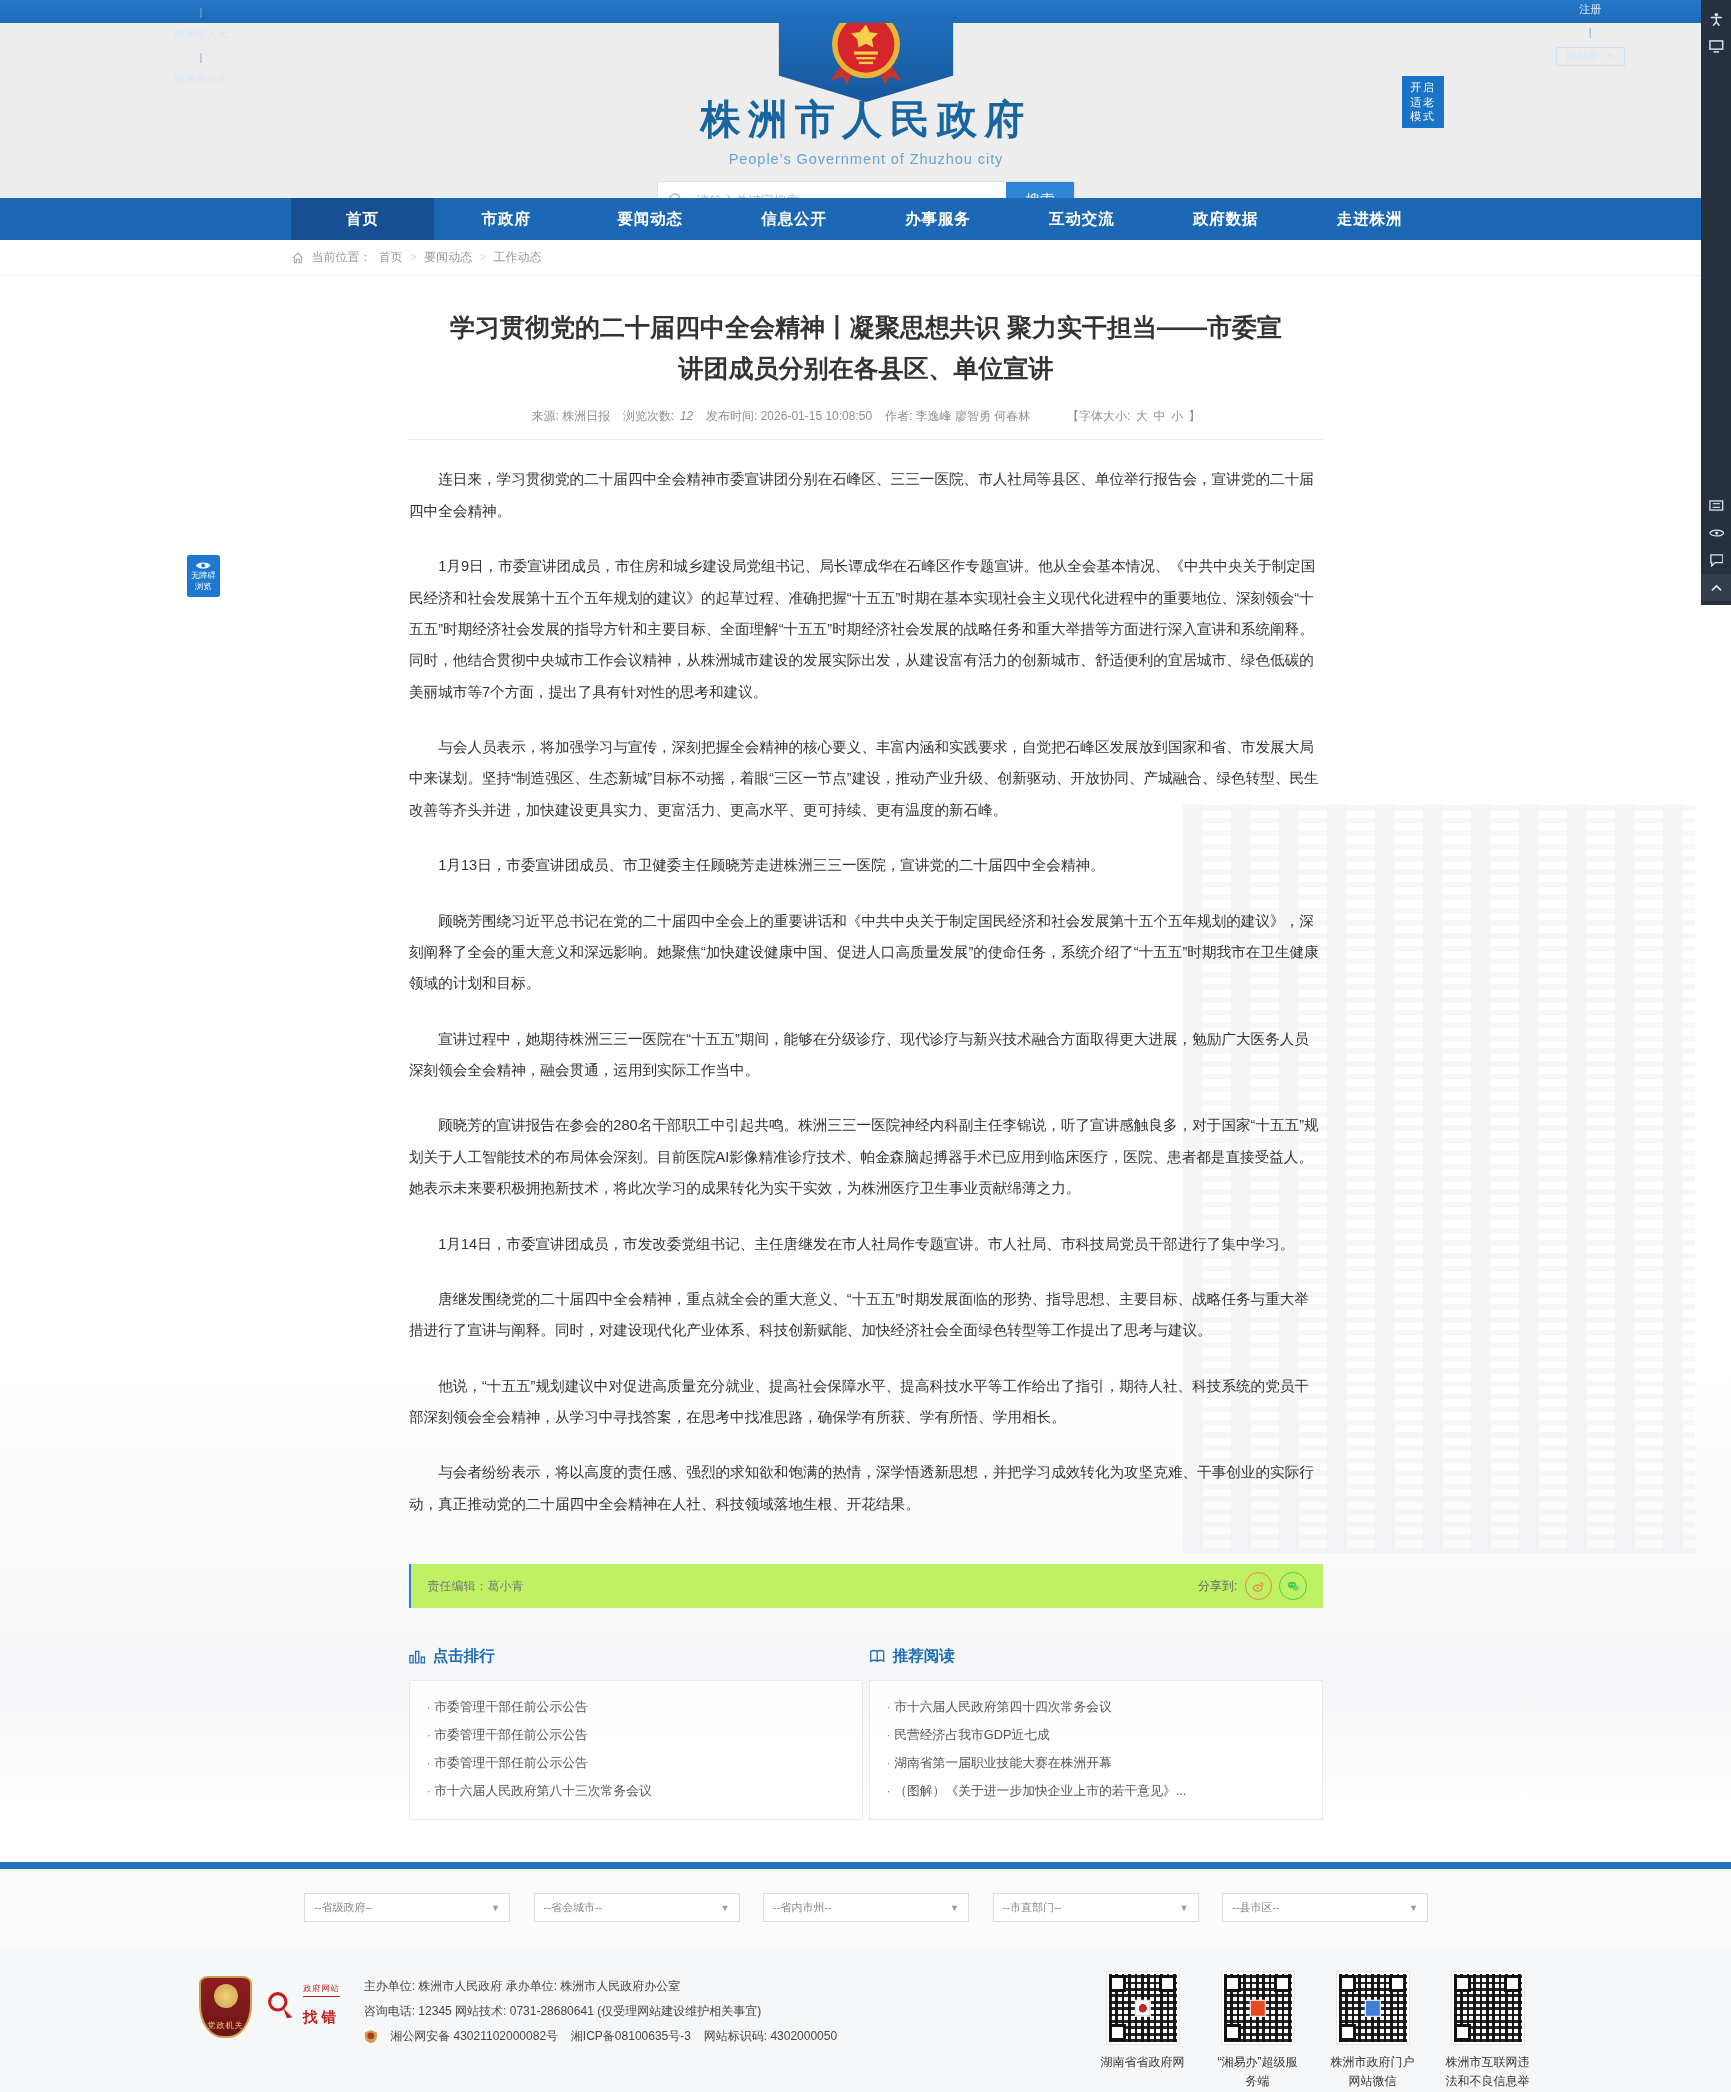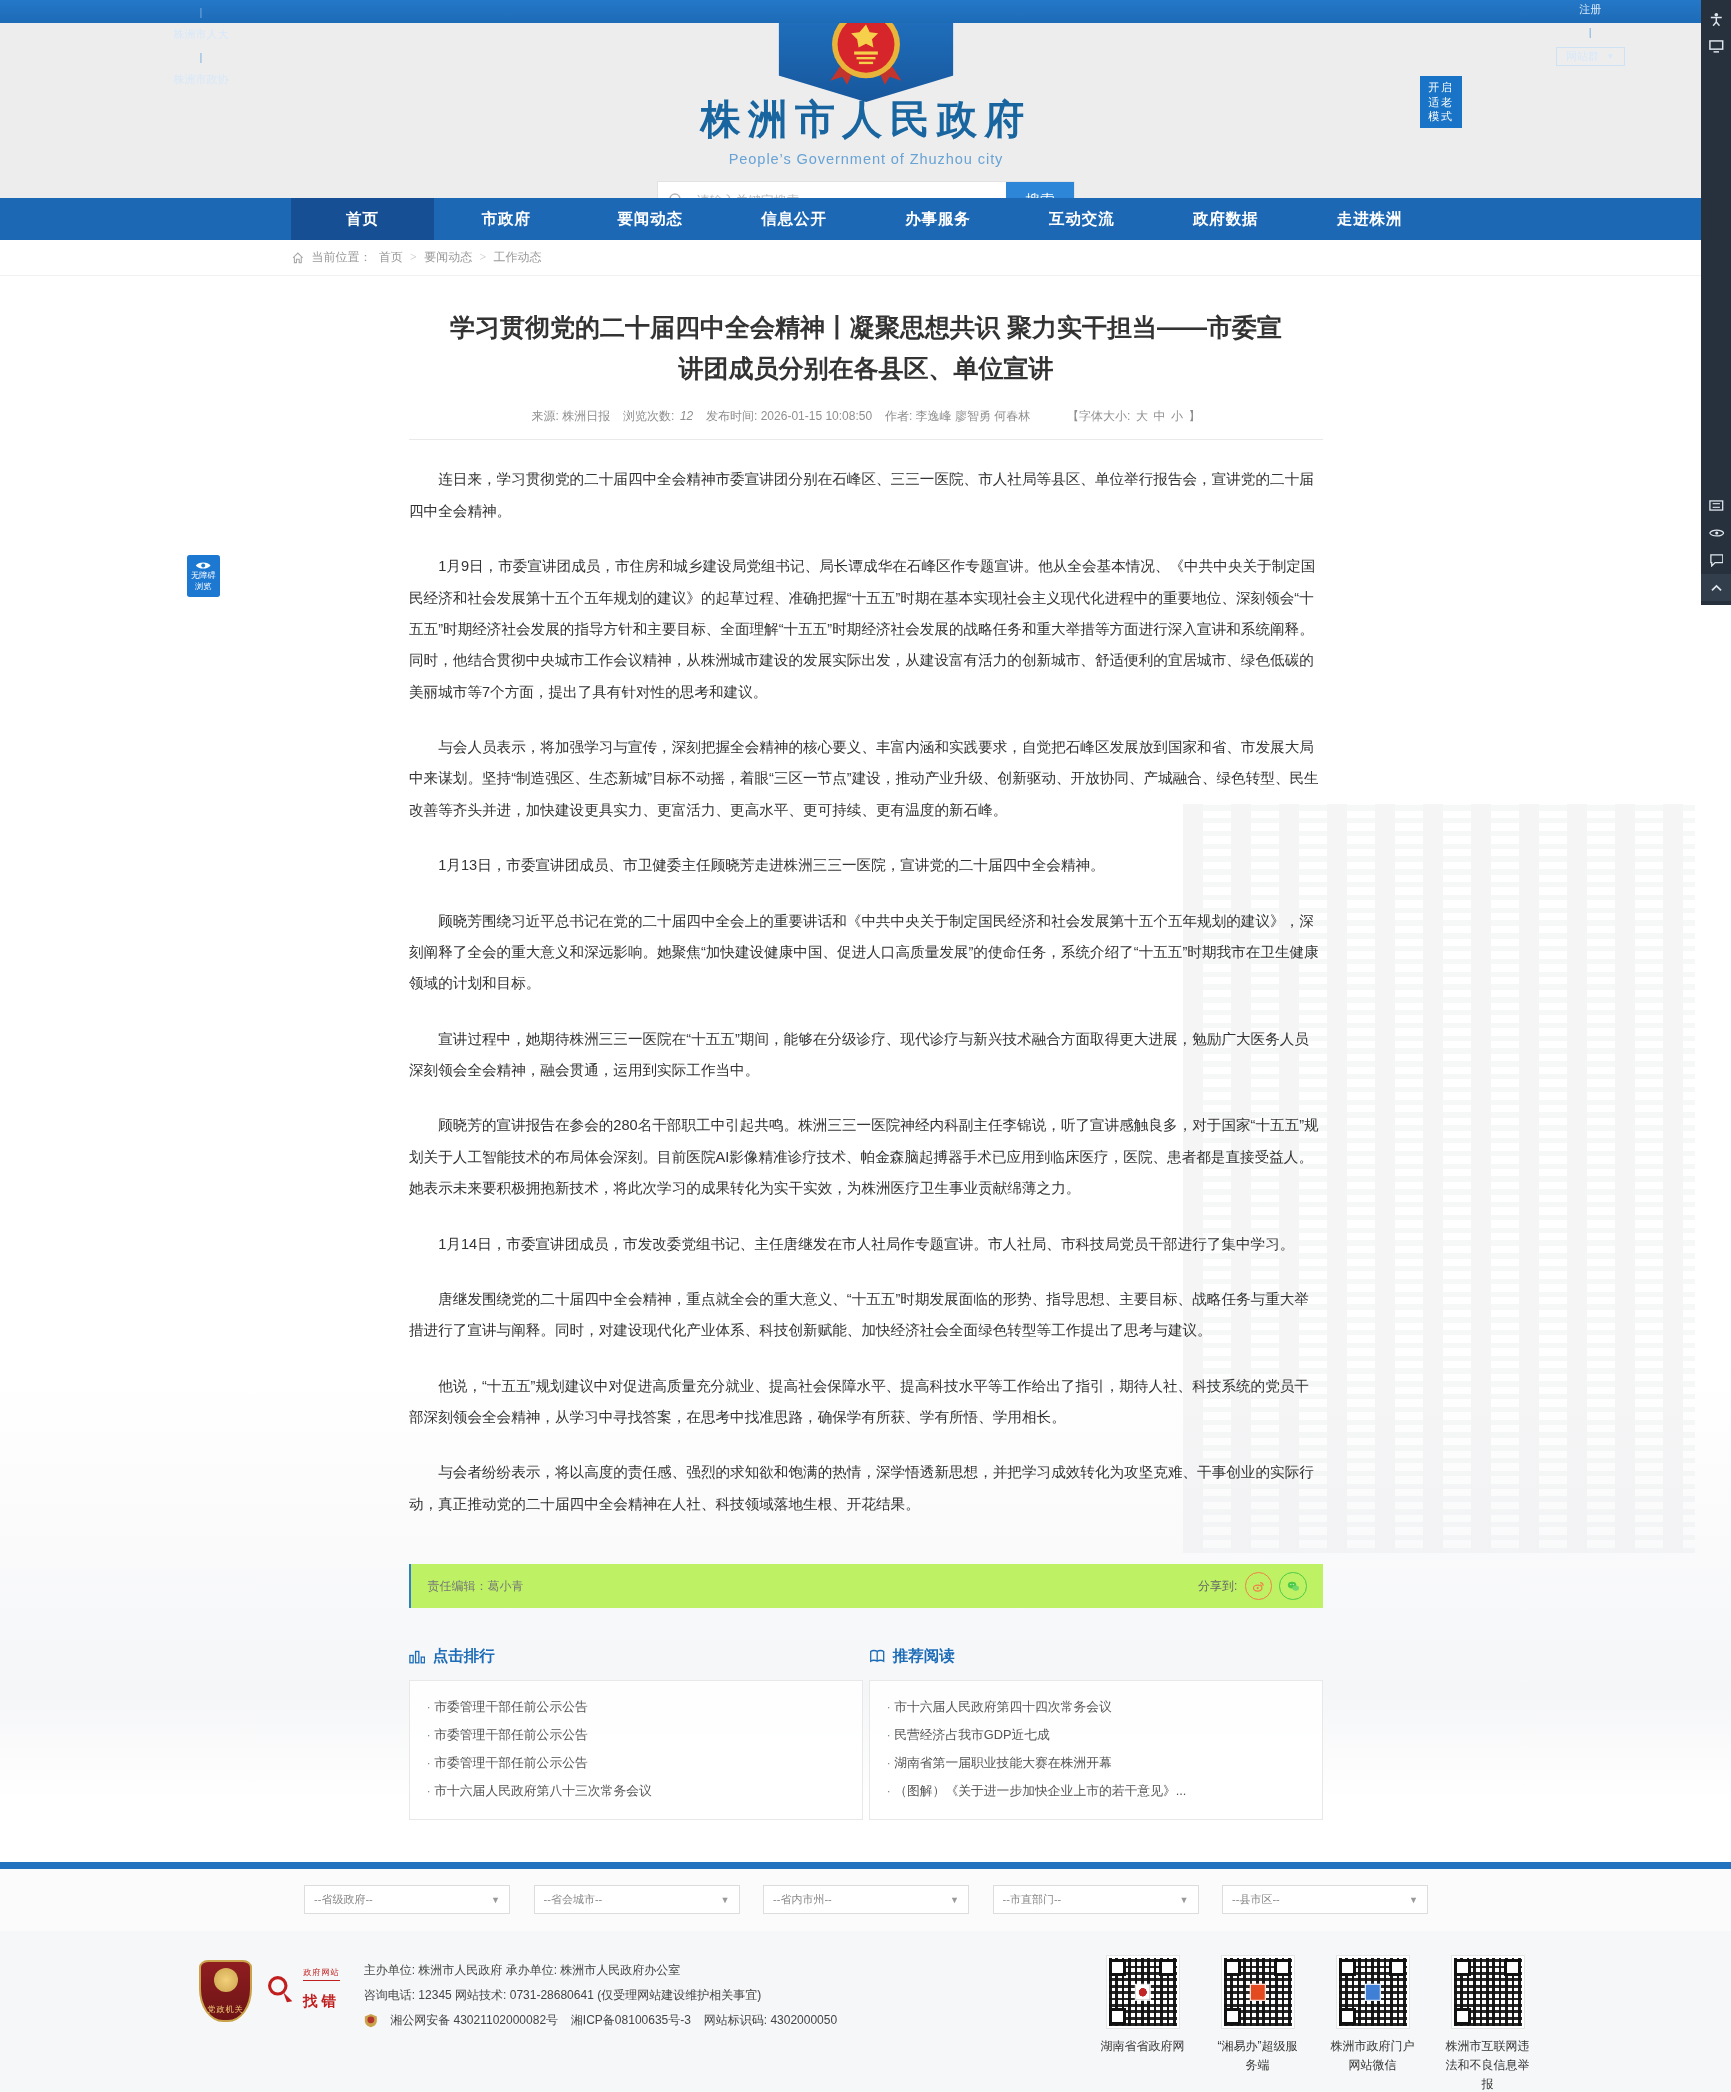--- a/index.html
+++ b/index.html
@@ -27,21 +27,21 @@
   .emblem-ribbon{position:absolute;left:50%;top:-23px;transform:translateX(-50%);width:175px;height:102px;
     background:linear-gradient(#2174c4,#17579c);clip-path:polygon(0 0,100% 0,100% 74%,50% 100%,0 74%);}
   .emblem{position:absolute;left:50%;top:-14.6px;transform:translateX(-50%);}
   .site-title{padding-top:69px;text-align:center;font-size:40px;font-weight:bold;color:#18659f;letter-spacing:7.3px;}
   .site-sub{text-align:center;font-size:14.6px;color:#68a3d4;letter-spacing:0.9px;margin-top:3.7px;}
   .searchbar{width:418px;height:38px;margin:14.6px auto 0;display:flex;background:#fff;border:0.9px solid #e2e2e2;box-sizing:border-box;}
   .s-icon{width:37px;display:flex;align-items:center;justify-content:center;}
   .s-input{flex:1;border:none;outline:none;font-size:12.8px;color:#333;background:transparent;}
   .s-input::placeholder{color:#bdbdbd;}
   .s-btn{width:68px;border:none;background:#2e86d8;color:#fff;font-size:14.6px;cursor:pointer;font-family:inherit;}
-  .elder{position:absolute;right:270px;top:53px;width:42px;background:#1973c6;color:#fff;border:none;font-size:11px;
+  .elder{position:absolute;right:288px;top:53px;width:42px;background:#1973c6;color:#fff;border:none;font-size:11px;
     line-height:1.35;padding:3.7px 5.5px;word-break:break-all;letter-spacing:1.8px;cursor:pointer;font-family:inherit;}
 
   
   .nav{height:42px;background:#1d68b5;position:relative;z-index:4;}
   .nav-inner{width:1151px;margin:0 auto;display:flex;height:42px;}
   .nav-item{flex:1;display:flex;align-items:center;justify-content:center;color:#fff;font-size:15.5px;font-weight:bold;letter-spacing:0.9px;}
   .nav-item.active{background:#164f94;}
 
   
   .crumbbar{background:#fff;border-bottom:0.9px solid #f1f1f1;position:relative;z-index:3;}
@@ -72,21 +72,21 @@
   .panel{flex:1;}
   .panel-head{display:flex;align-items:center;gap:7.3px;}
   .panel-title{font-size:15.5px;font-weight:bold;color:#1c6cb8;}
   .panel-box{border:0.9px solid #e8e8e8;margin-top:12.8px;padding:12.8px 0;min-height:108px;background:rgba(255,255,255,.85);}
   .p-item{display:block;font-size:12.8px;color:#555;padding:5.5px 16.4px;}
   .p-item::before{content:"· ";color:#888;}
 
   
   .blue-bar{height:7.3px;background:#2173c0;margin-top:42px;position:relative;z-index:2;}
   .selects-row{background:#fbfbfc;padding:16.4px 0;position:relative;z-index:2;}
-  .selects-inner{width:1124px;margin:0 auto;display:flex;justify-content:space-between;}
+  .selects-inner{width:1124px;margin:8px auto;display:flex;justify-content:space-between;}
   .select{width:206px;height:29px;background:#fff;border:0.9px solid #ddd;box-sizing:border-box;display:flex;align-items:center;justify-content:space-between;padding:0 9.1px;font-size:11px;color:#888;cursor:pointer;}
   .select .caret{color:#999;font-size:9.1px;}
 
   
   .footer{background:#f6f7f8;padding:25.6px 0 37px;position:relative;z-index:2;}
   .footer-inner{width:1334px;margin:0 auto;display:flex;gap:24px;}
   .badges{display:flex;align-items:flex-start;gap:12.8px;padding-top:3.7px;}
   .shield{width:49px;height:58px;background:linear-gradient(#8f1d20,#6d1416);border:2.7px solid #c9a24a;border-radius:9.1px 9.1px 24px 24px/7.3px 7.3px 33px 33px;position:relative;display:flex;align-items:flex-end;justify-content:center;}
   .shield::before{content:"";position:absolute;top:6.4px;left:50%;transform:translateX(-50%);width:24px;height:24px;border-radius:50%;background:radial-gradient(#f3d07a,#caa14b);}
   .shield span{color:#f3d07a;font-size:8.2px;margin-bottom:4.6px;letter-spacing:0.9px;}

